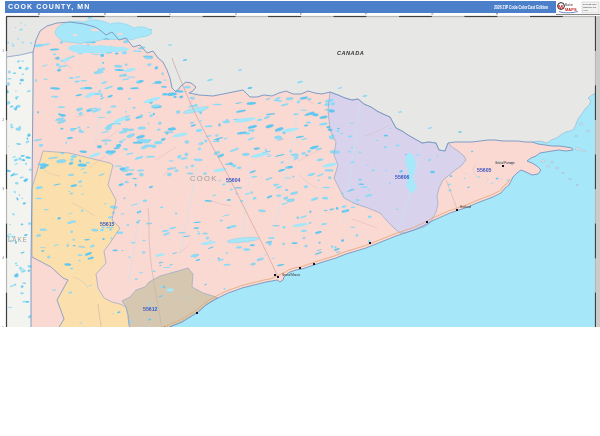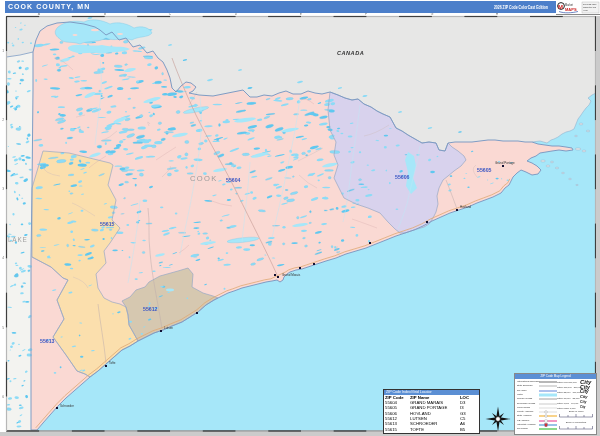--- a/index.html
+++ b/index.html
@@ -1,15 +1,15 @@
 <!DOCTYPE html>
 <html><head><meta charset="utf-8">
 <style>
 html,body{margin:0;padding:0;background:#fff;font-family:"Liberation Sans",sans-serif}
-#page{position:relative;width:600px;height:436px;overflow:hidden;background:#fff}
+#page{position:relative;width:600px;height:327px;overflow:hidden;background:#fff}
 </style></head>
 <body>
 <div id="page">
 <svg width="600" height="436" viewBox="0 0 600 436" style="position:absolute;left:0;top:0">
 <defs>
         <clipPath id="mapclip">
           <rect x="6.5" y="16.5" width="589" height="414.5"></rect>
         </clipPath>
       </defs>
 <g clip-path="url(#mapclip)">

